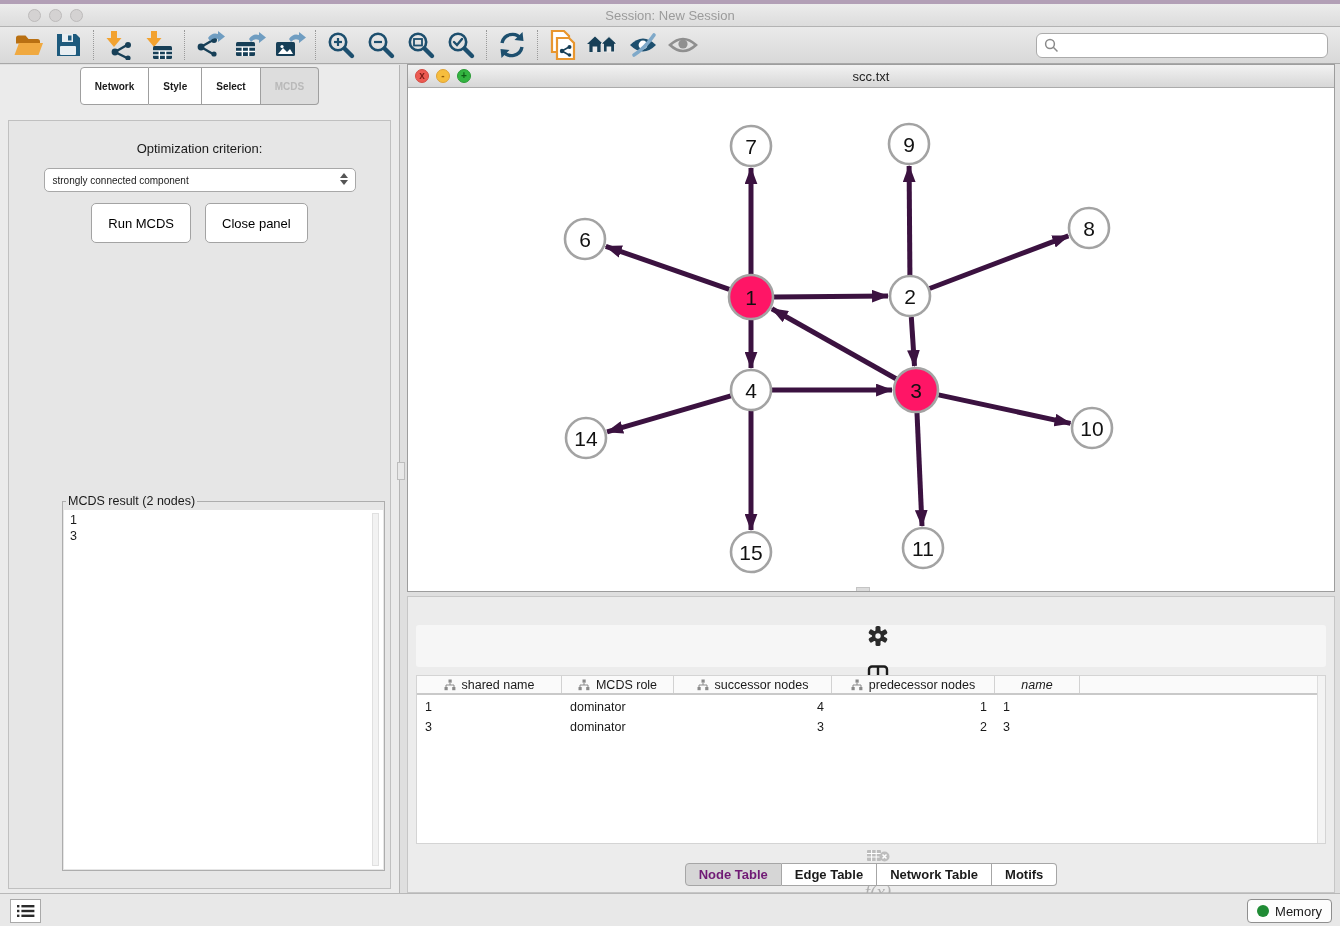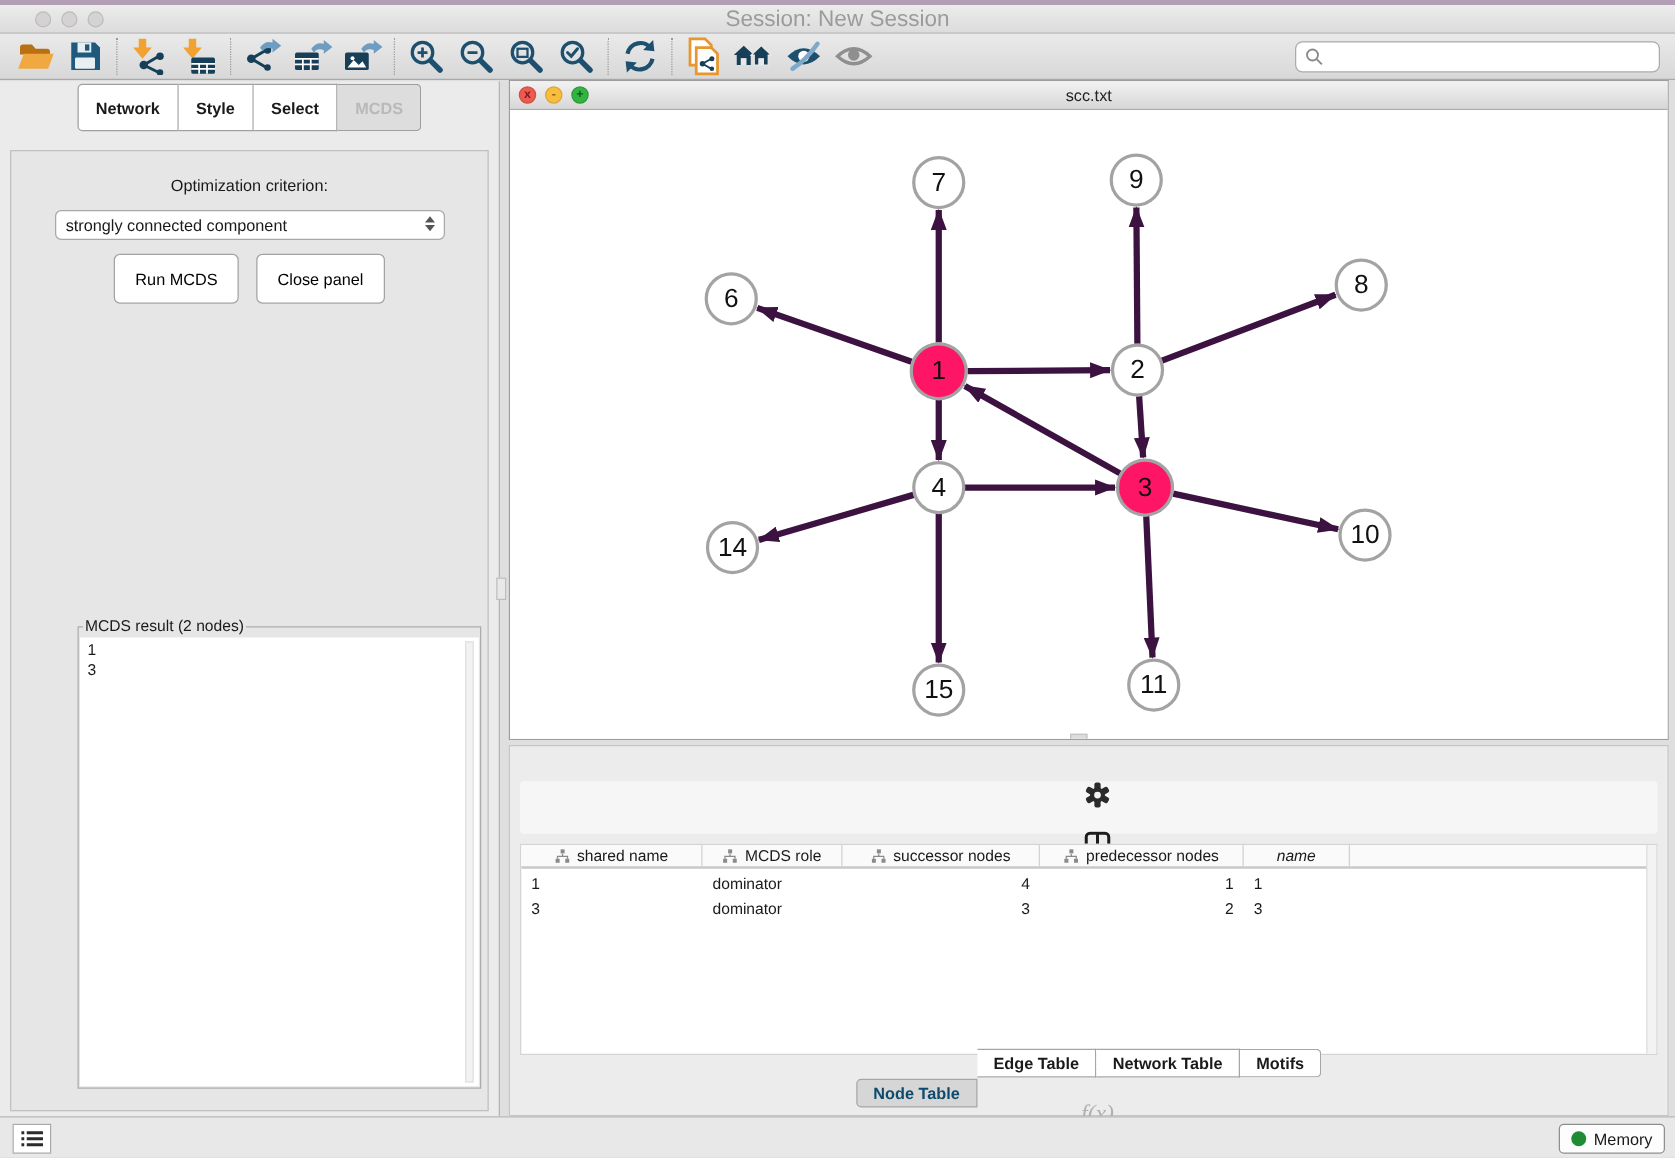--- a/index.html
+++ b/index.html
@@ -13,21 +13,21 @@
   
   .titlebar{
     position:absolute; top:0; left:0; right:0; height:27px;
     background:linear-gradient(#ececec,#dcdcdc);
     border-top:4px solid #b29fb6;
     border-bottom:1px solid #b3b3b3;
     display:flex; align-items:center; justify-content:center;
   }
   .titlebar .traffic{ position:absolute; left:28px; display:flex; gap:8px; }
   .tl{ width:13px; height:13px; border-radius:50%; background:#d4d2d2; border:1px solid #bdbbbb; }
-  .titlebar .wtitle{ color:#9b9b9b; font-size:18px; }
+  .titlebar .wtitle{ color:#9b9b9b; font-size:13px; }
   
   .toolbar{
     position:absolute; top:27px; left:0; right:0; height:37px;
     background:linear-gradient(#eaeaea,#d8d8d8);
     border-bottom:1px solid #a8a8a8;
     display:flex; align-items:center; padding-left:8px;
   }
   .tbtn{ width:40px; height:34px; display:flex; align-items:center; justify-content:center; cursor:default; }
   .tsep{ height:30px; border-left:1px dotted #9a9a9a; margin:0 5px; }
   .searchbox{
@@ -41,34 +41,34 @@
     position:absolute; left:0; top:65px; width:400px; bottom:33px;
     background:#ebebeb; border-right:1px solid #b5b5b5;
   }
   .panel-head{ position:relative; height:30px; display:flex; align-items:center; padding:0 14px; }
   .panel-title{ font-size:13px; color:#1a1a1a; }
   .panel-head-icons{ position:absolute; right:10px; top:7px; display:flex; gap:7px; align-items:center;}
   .float-ico{ width:10px; height:10px; border:1.6px solid #2a2a2a; display:inline-block;}
   .tabs-row{ display:flex; justify-content:center; margin-top:2px; }
   .cp-tab{
     height:22px; padding:18px 14px; background:#fff; border:1px solid #9f9f9f;
-    border-left-width:0; font-size:13px; font-weight:bold; display:flex; align-items:center; cursor:default;
+    border-left-width:0; font-size:10px; font-weight:bold; display:flex; align-items:center; cursor:default;
   }
   .cp-tab:first-child{ border-left-width:1px; border-radius:4px 0 0 4px;}
   .cp-tab:last-child{ border-radius:0 4px 4px 0;}
   .cp-tab.active{ background:#dddddd; color:#b9b9b9;text-align:right; }
   .cp-body{
     position:absolute; left:8px; right:8px; top:55px; bottom:4px;
     background:#e6e6e6; border:1px solid #c0c0c0;
   }
   .opt-label{ text-align:center; margin-top:20px; font-size:13px;}
   .dropdown{
     margin:12px auto 0 auto; width:312px; height:24px; background:#fff;
     border:1px solid #a8a8a8; border-radius:5px; display:flex; align-items:center;
-    padding:0 8px; font-size:13px; position:relative; cursor:default;
+    padding:0 8px; font-size:10px; position:relative; cursor:default;
   }
   .dd-stepper{ position:absolute; right:7px; top:4px; display:flex; flex-direction:column; gap:2px;}
   .dd-up{ width:0;height:0;border-left:4px solid transparent;border-right:4px solid transparent;border-bottom:5px solid #555;}
   .dd-down{ width:0;height:0;border-left:4px solid transparent;border-right:4px solid transparent;border-top:5px solid #555;}
   .btn-row{ display:flex; justify-content:center; gap:14px; margin-top:11px;}
   .push-btn{
     height:40px; padding:0 16px; background:#fff; border:1px solid #a3a3a3; border-radius:5px;
     font-size:13px; font-family:"Liberation Sans",sans-serif; cursor:default;
   }
   fieldset.result{
@@ -119,21 +119,21 @@
   .td{ padding:0 8px; white-space:nowrap; overflow:hidden;}
   .num-r{ text-align:right;}
   .tbl-vscroll{ position:absolute; right:0; top:0; bottom:0; width:8px; background:#f3f3f3; border-left:1px solid #ddd;}
   .tp-tabs{ position:absolute; bottom:6px; left:0; right:0; display:flex; justify-content:center;}
   .tp-tab{
     height:23px; padding:0 13px; background:#fff; border:1px solid #a6a6a6; border-left-width:0;
     font-size:13px; font-weight:bold; display:flex; align-items:center; cursor:default;
   }
   .tp-tab:first-child{ border-left-width:1px; border-radius:4px 0 0 4px;}
   .tp-tab:last-child{ border-radius:0 4px 4px 0;}
-  .tp-tab.active{ background:#d6d6d6; color:#0c4a6e;margin-top:24px;}
+  .tp-tab.active{ background:#d6d6d6; color:#701a75;}
   
   .statusbar{
     position:absolute; left:0; right:0; bottom:0; height:33px;
     background:#e8e8e8; border-top:1px solid #b8b8b8;
   }
   .list-btn{
     position:absolute; left:10px; top:5px; width:31px; height:24px; background:#fff;
     border:1px solid #a9a9a9; display:flex; align-items:center; justify-content:center; cursor:default;
   }
   .memory-btn{

